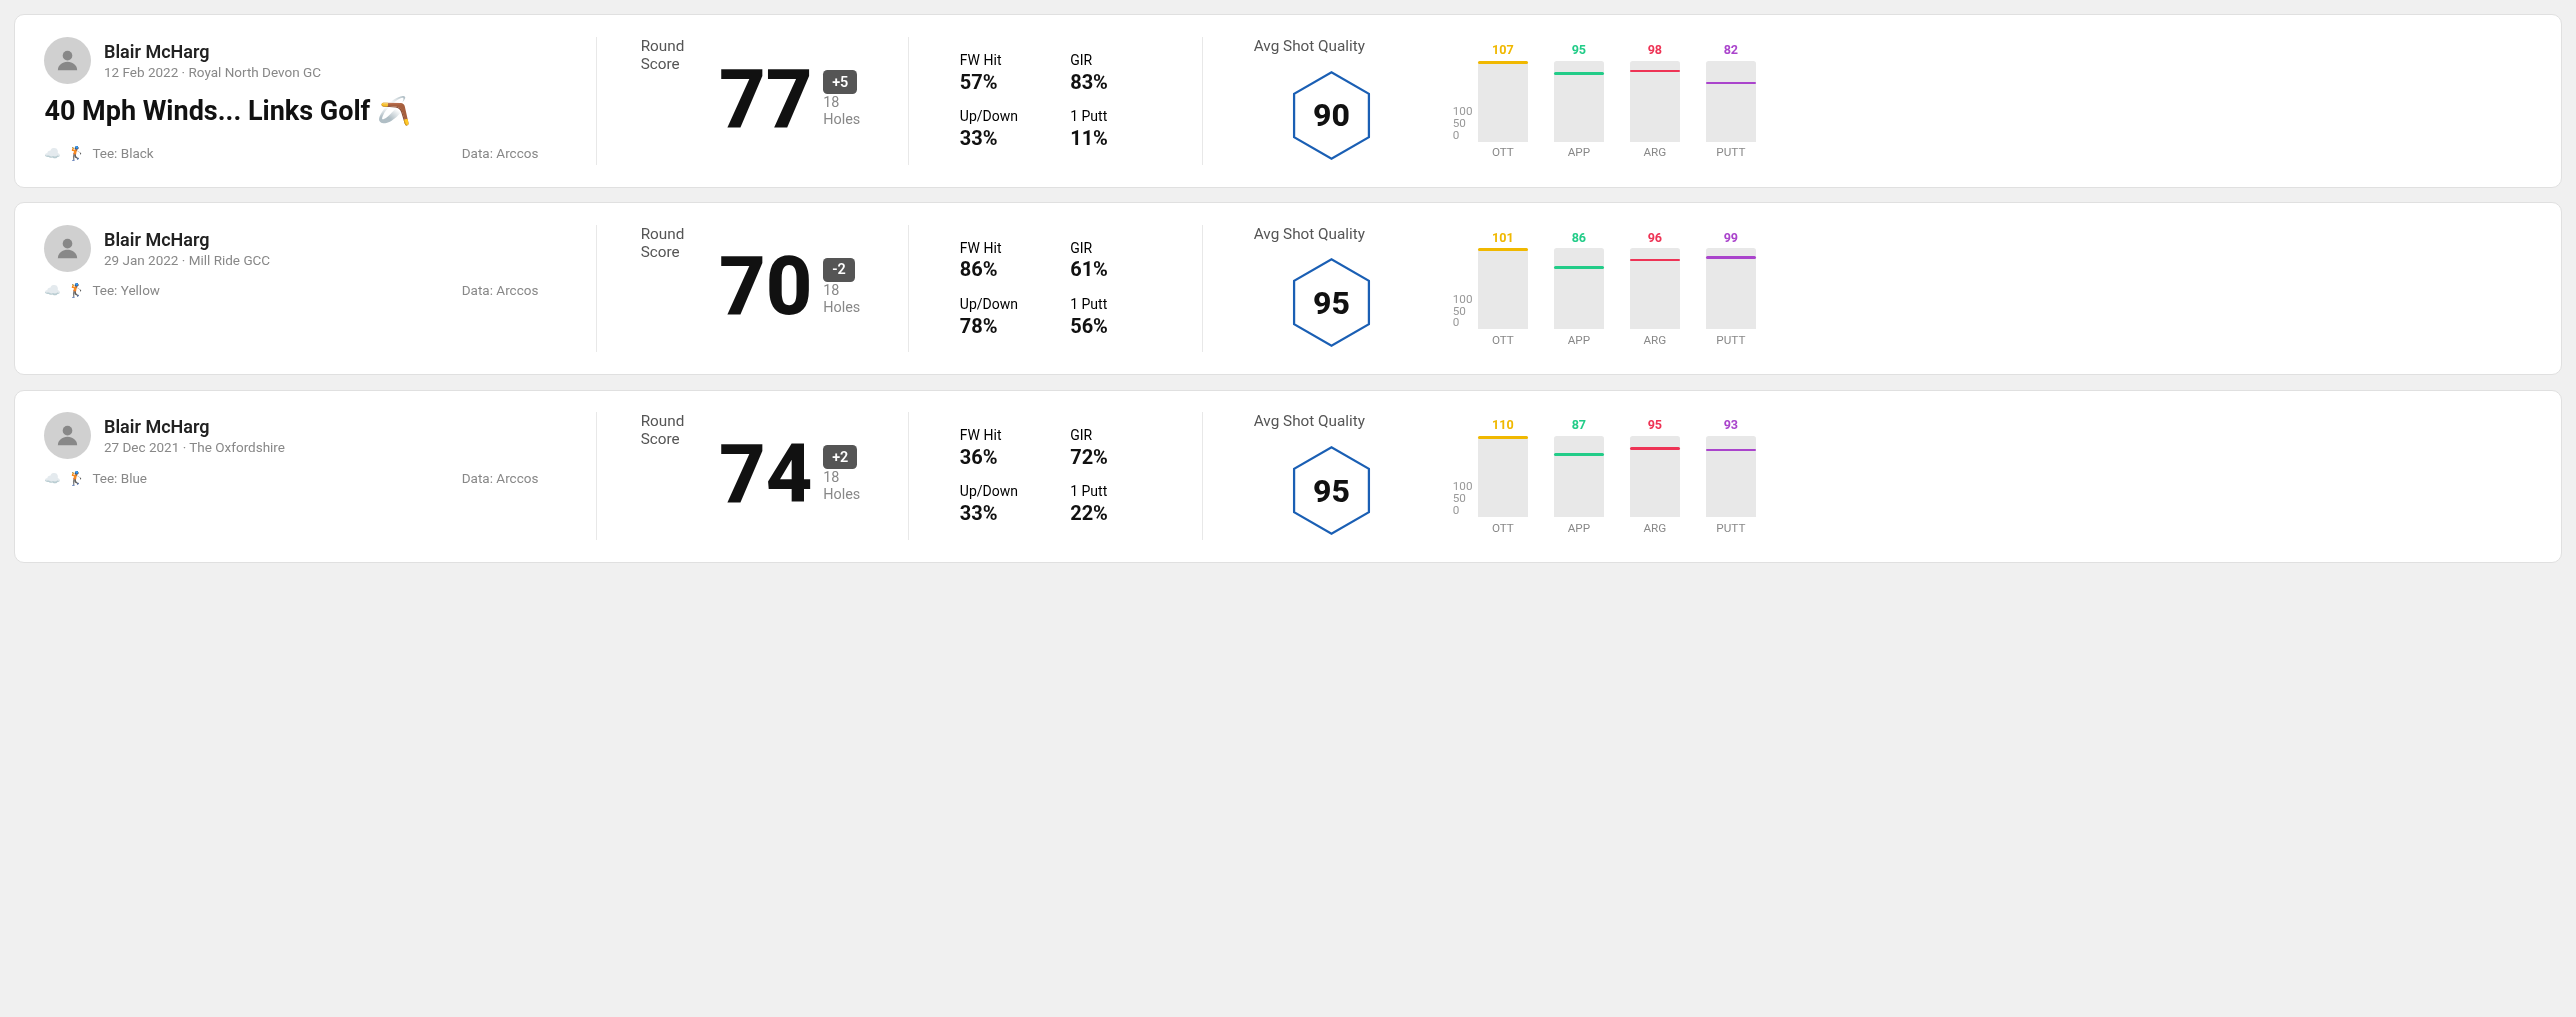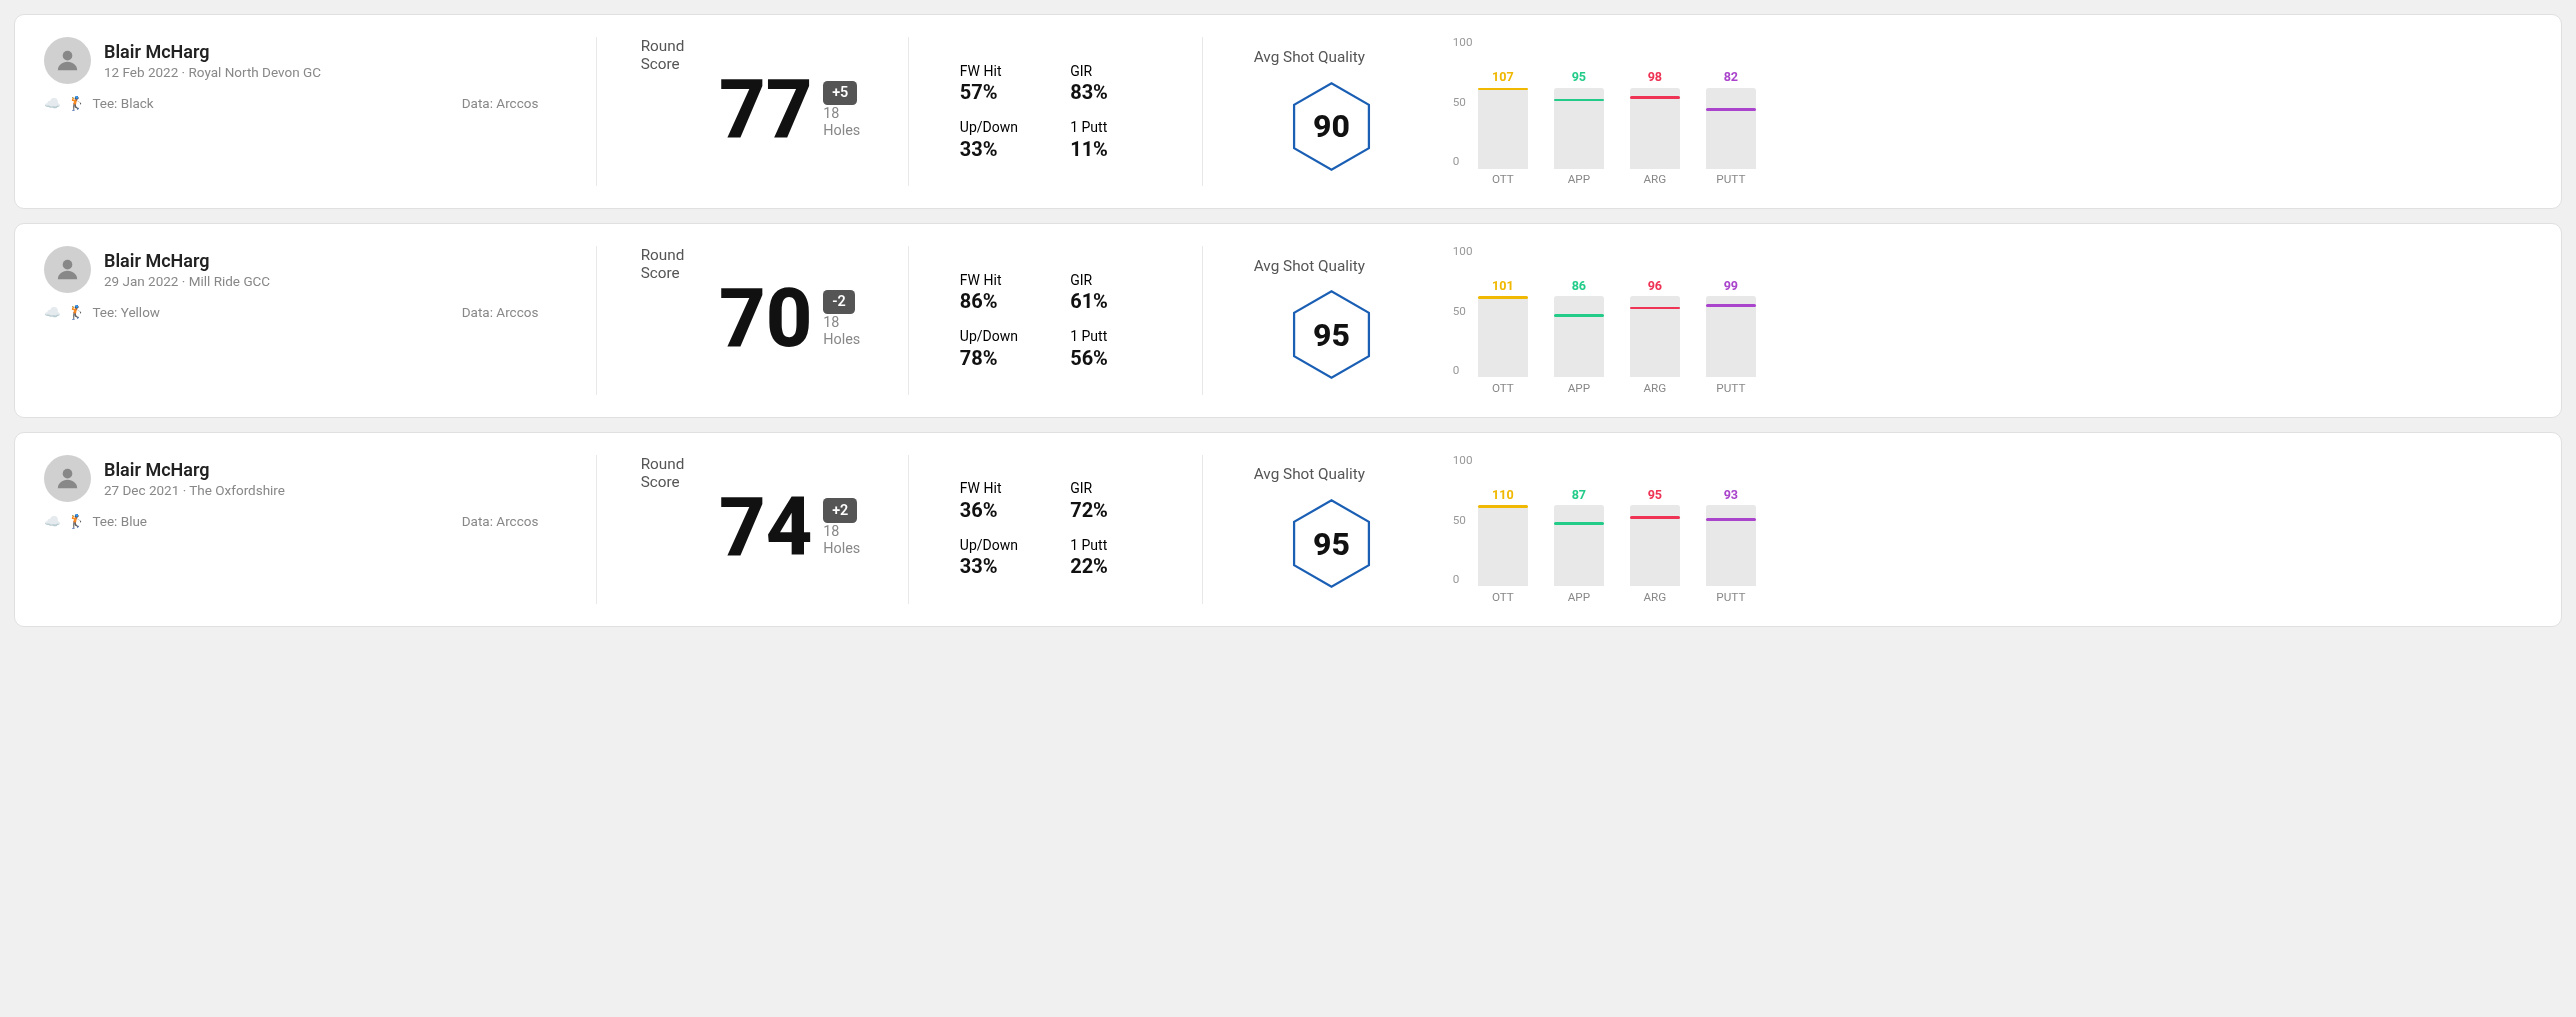--- a/index.html
+++ b/index.html
@@ -244,21 +244,20 @@
       align-items: flex-end;
     }
     .axis-labels {
       display: flex;
       flex-direction: column;
       justify-content: space-between;
       font-size: 11.7px;
       color: #999;
       margin-right: 5.4px;
       padding-bottom: 18px;
-      gap: 48px;
     }
     .axis-labels span {
       line-height: 1;
     }
   </style>
 </head>
 <body>
 
 <div id="app">
     <div class="card">
@@ -269,20 +268,21 @@
           <svg viewBox="0 0 24 24" xmlns="http://www.w3.org/2000/svg">
             <circle cx="12" cy="8" r="4"></circle>
             <path d="M4 20c0-4 3.6-7 8-7s8 3 8 7"></path>
           </svg>
         </div>
         <div class="user-info">
           <div class="user-name">Blair McHarg</div>
           <div class="user-date">12 Feb 2022 · Royal North Devon GC</div>
         </div>
       </div>
+      <div class="round-title">40 Mph Winds... Links Golf 🪃</div>
       <div class="tee-row">
         <div class="tee-info">
           <span>☁️</span>
           <span>🏌️</span>
           <span>Tee: Black</span>
         </div>
         <span>Data: Arccos</span>
       </div>
     </div>
 

